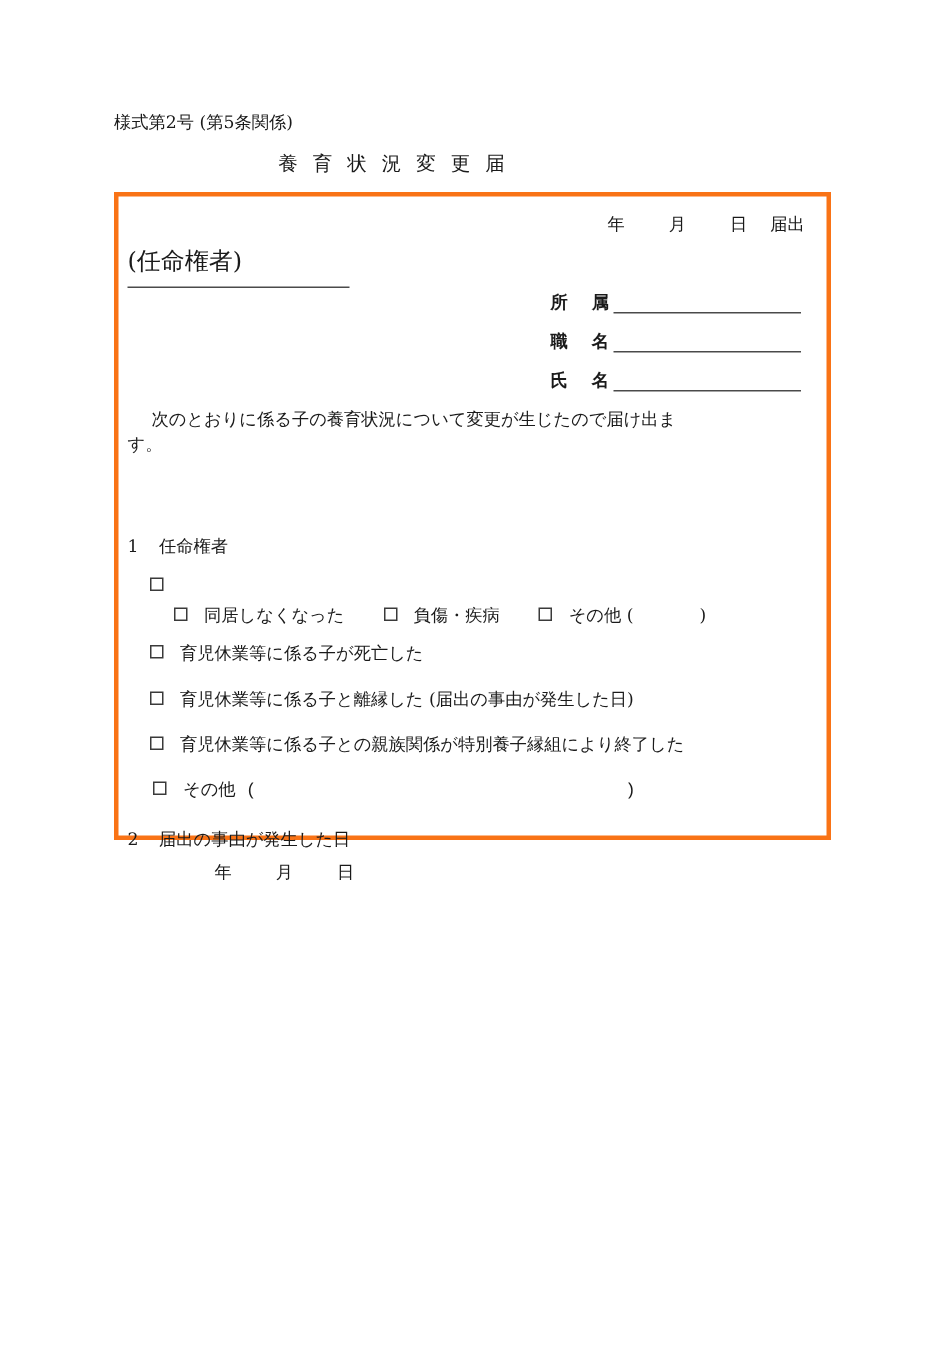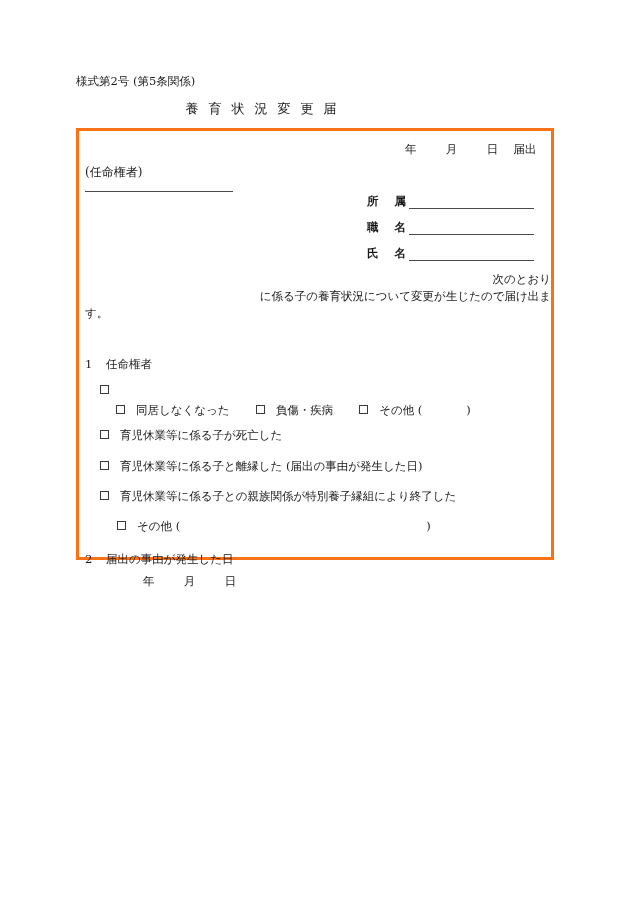--- a/index.html
+++ b/index.html
@@ -65,21 +65,21 @@
     white-space: nowrap;
   }
   .submit-date .sp { display: inline-block; width: 22px; }
   .submit-date .sp-s { display: inline-block; width: 8px; }
 
   
   .appointer {
     position: absolute;
     left: 6px;
     top: 33px;
-    font-size: 12px;
+    font-size: 16px;
     white-space: nowrap;
   }
   .appointer-rule {
     position: absolute;
     left: 6px;
     top: 60px;
     width: 148px;
     border-bottom: 1px solid #4a4a4a;
   }
 
@@ -113,23 +113,22 @@
   .statement {
     position: absolute;
     left: 6px;
     top: 140px;
     width: 466px;
     font-size: 11.5px;
     line-height: 17px;
   }
   .stmt-line {
     display: flex;
-    align-items: flex-end;
-    white-space: nowrap;
-    flex-direction: column;
+    align-items: flex-start;
+    white-space: nowrap;
   }
   .stmt-pre {
     flex: 0 0 auto;
     padding-left: 16px;
   }
   .stmt-stack {
     flex: 0 0 auto;
     display: inline-block;
     width: 88px;
     text-align: center;
@@ -247,21 +246,21 @@
     </div>
 
     <div class="chk-row" style="left:21px; top:328px;">
       <span class="cbox"></span><span>育児休業等に係る子と離縁した (届出の事由が発生した日)</span>
     </div>
 
     <div class="chk-row" style="left:21px; top:358px;">
       <span class="cbox"></span><span>育児休業等に係る子との親族関係が特別養子縁組により終了した</span>
     </div>
 
-    <div class="chk-row" style="left:38px; top:388px;">
+    <div class="chk-row" style="left:23px; top:388px;font-family:Liberation Mono, monospace;">
       <span class="cbox"></span><span>その他 (</span><span class="paren-fill-long"></span><span>)</span>
     </div>
 
     <div class="sec-title" style="left:6px; top:421px;">
       <span class="num">2</span><span>届出の事由が発生した日</span>
     </div>
 
     <div class="date2" style="left:64px; top:443px;">
       <span>年</span>
       <span class="sp"></span>

